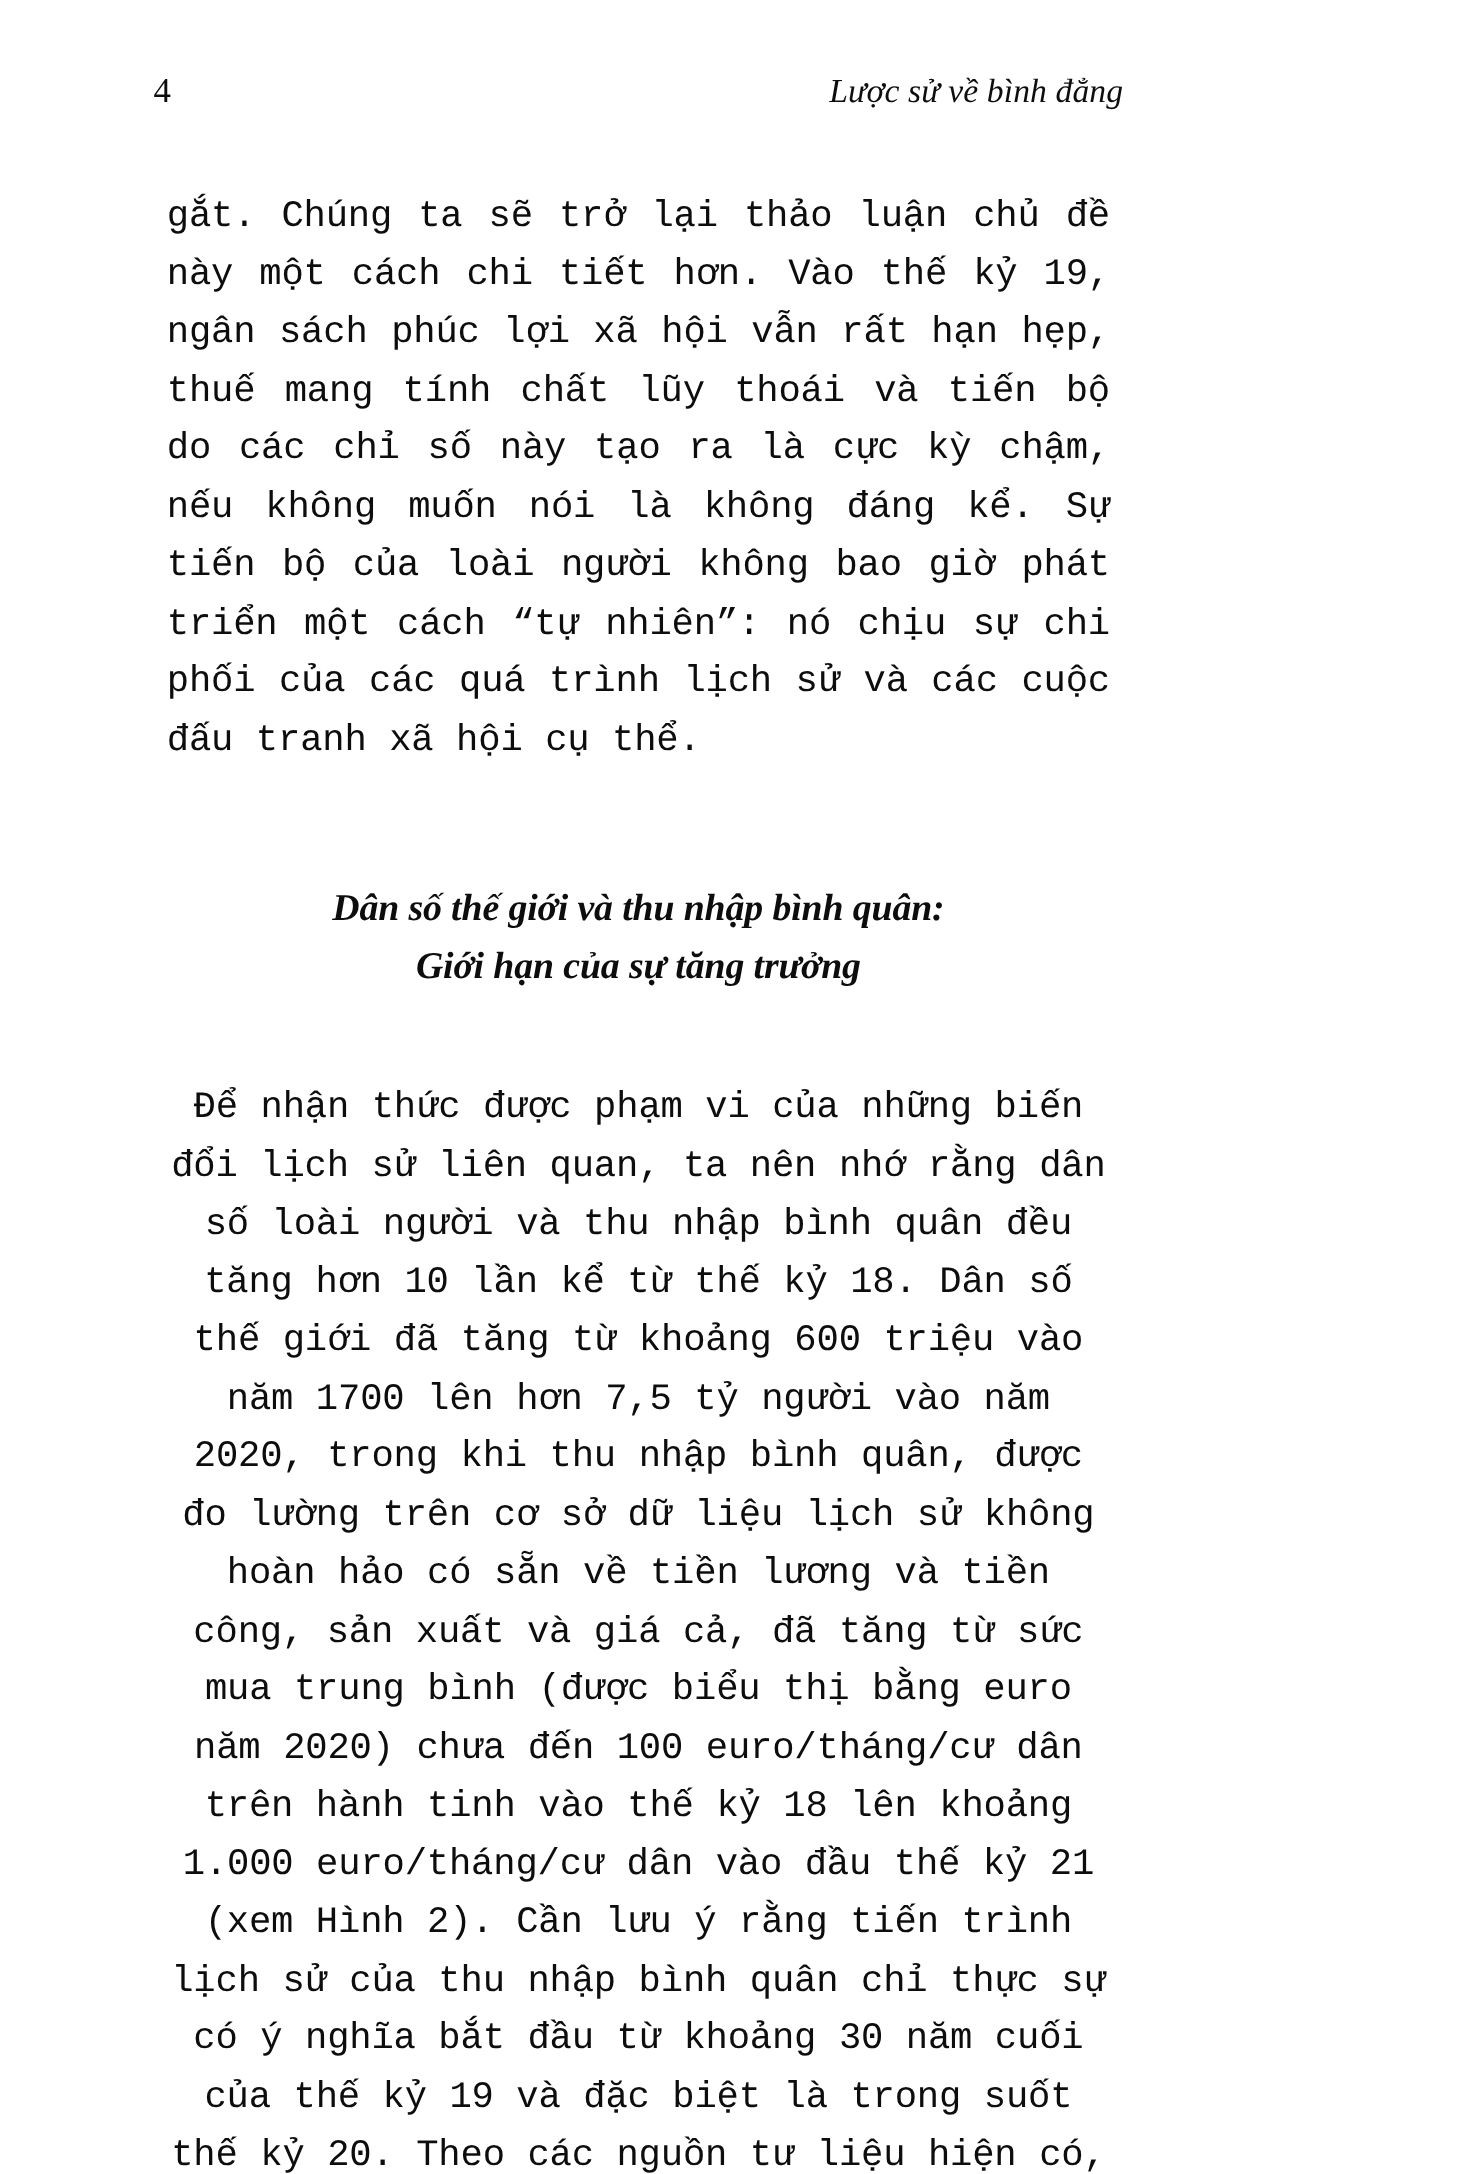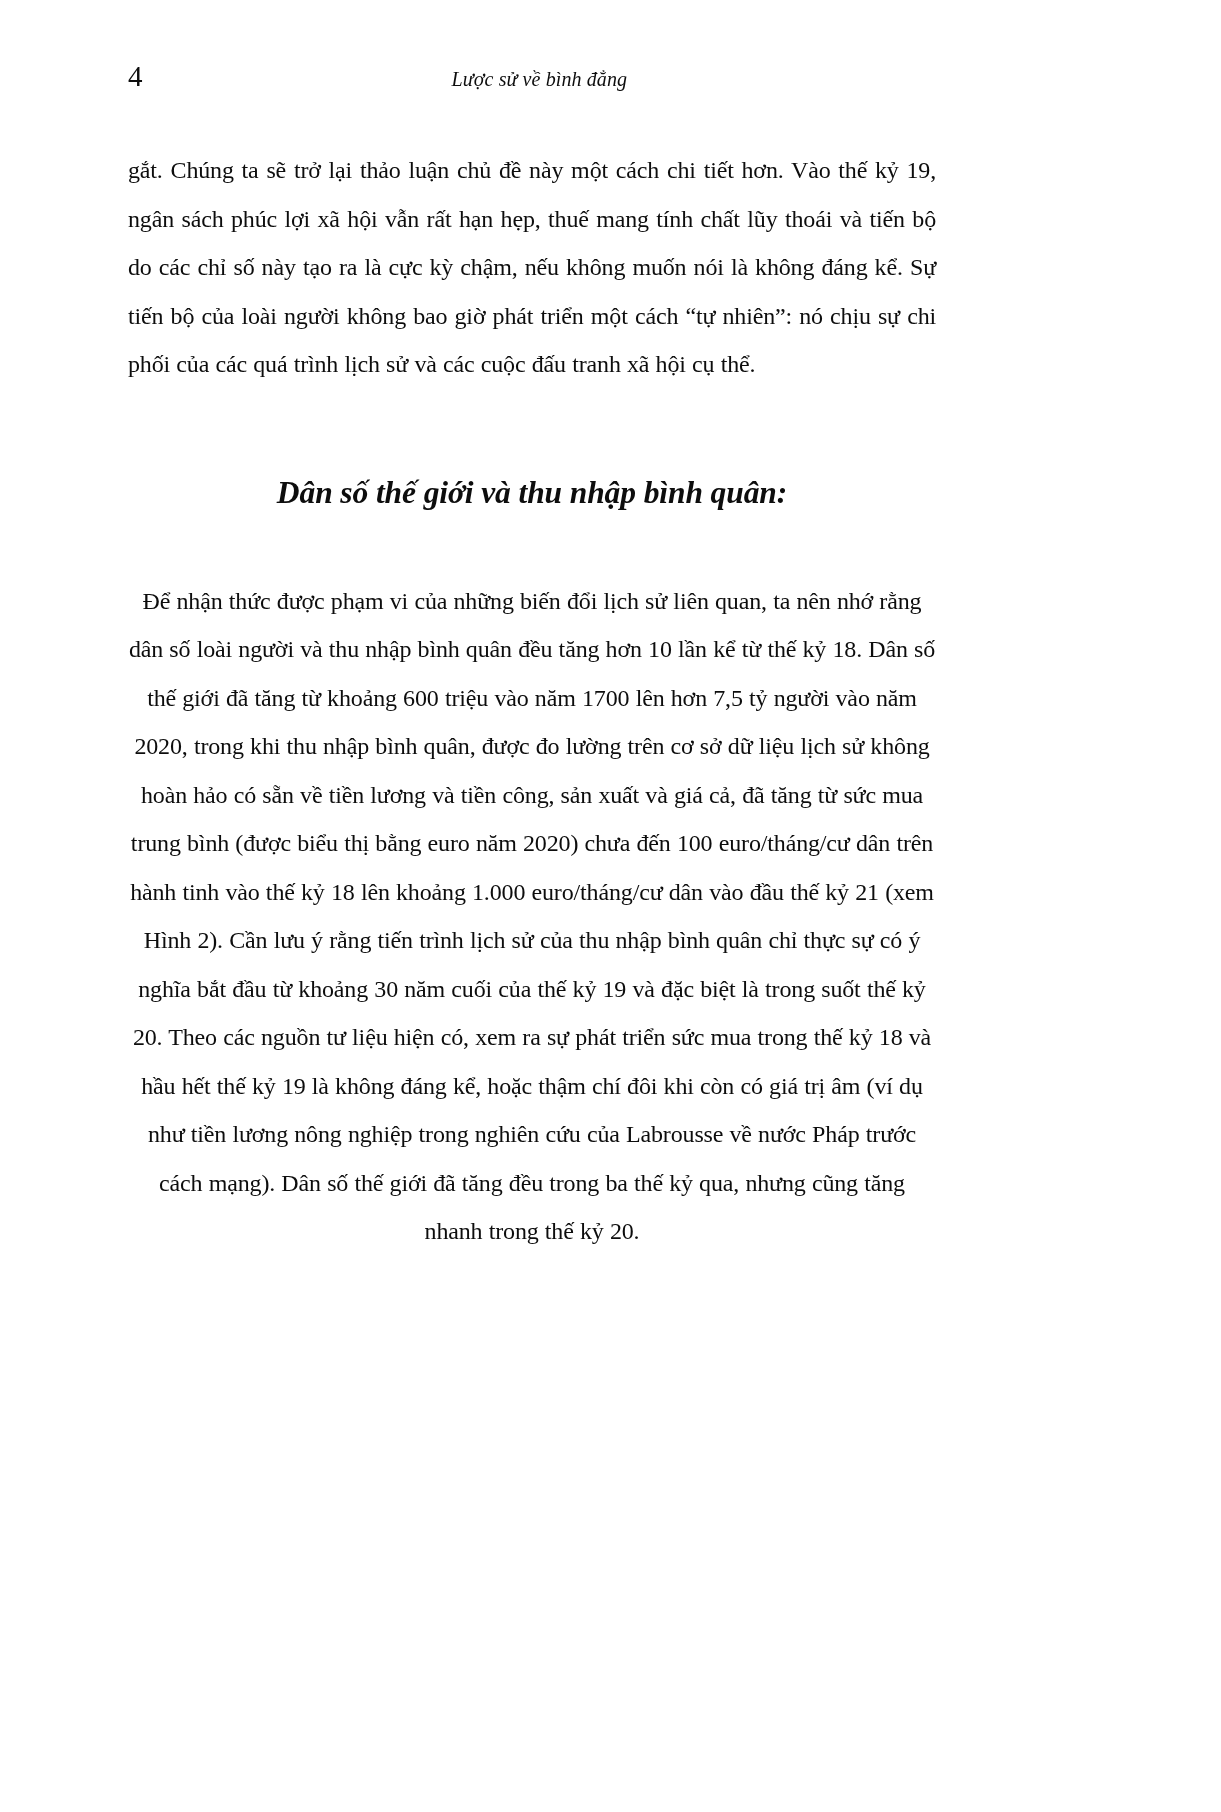--- a/index.html
+++ b/index.html
@@ -32,45 +32,46 @@
 
   .folio {
     font-size: 29px;
     line-height: 1;
     font-family: "Liberation Serif", "DejaVu Serif", serif;
     letter-spacing: 0.2px;
   }
 
   .running-title {
     flex: 1;
-    text-align: center;
+    text-align: right;
     font-style: italic;
-    font-size: 20px;
+    font-size: 28px;
     line-height: 1;
     padding-right: 2px;
     letter-spacing: 0.1px;
   }
 
   
   .textblock {
     position: absolute;
     left: 128px;
     top: 146px;
     width: 808px;
   }
 
   p.body {
-    margin: 0;
+    margin: 11px;
     text-align: justify;
     text-justify: inter-word;
-    font-size: 24px;
+    font-size: 31px;
     line-height: 48.5px;
     letter-spacing: -0.15px;
     word-spacing: 0.4px;
     hyphens: none;
+    font-family: Liberation Mono, monospace;
   }
 
   p.body.last-left {
     text-align: center;
   }
 
   .section-heading {
     margin: 0;
     text-align: center;
     font-weight: bold;
@@ -95,20 +96,21 @@
   </div>
 
   <div class="textblock">
 
     <p class="body">gắt. Chúng ta sẽ trở lại thảo luận chủ đề này một cách chi tiết hơn. Vào thế kỷ 19, ngân sách phúc lợi xã hội vẫn rất hạn hẹp, thuế mang tính chất lũy thoái và tiến bộ do các chỉ số này tạo ra là cực kỳ chậm, nếu không muốn nói là không đáng kể. Sự tiến bộ của loài người không bao giờ phát triển một cách “tự nhiên”: nó chịu sự chi phối của các quá trình lịch sử và các cuộc đấu tranh xã hội cụ thể.</p>
 
     <div class="spacer-before-heading"></div>
 
     <h2 class="section-heading">
       <span class="heading-line">Dân số thế giới và thu nhập bình quân:</span>
+      <span class="heading-line">Giới hạn của sự tăng trưởng</span>
     </h2>
 
     <div class="spacer-after-heading"></div>
 
     <p class="body last-left">Để nhận thức được phạm vi của những biến đổi lịch sử liên quan, ta nên nhớ rằng dân số loài người và thu nhập bình quân đều tăng hơn 10 lần kể từ thế kỷ 18. Dân số thế giới đã tăng từ khoảng 600 triệu vào năm 1700 lên hơn 7,5 tỷ người vào năm 2020, trong khi thu nhập bình quân, được đo lường trên cơ sở dữ liệu lịch sử không hoàn hảo có sẵn về tiền lương và tiền công, sản xuất và giá cả, đã tăng từ sức mua trung bình (được biểu thị bằng euro năm 2020) chưa đến 100 euro/tháng/cư dân trên hành tinh vào thế kỷ 18 lên khoảng 1.000 euro/tháng/cư dân vào đầu thế kỷ 21 (xem Hình 2). Cần lưu ý rằng tiến trình lịch sử của thu nhập bình quân chỉ thực sự có ý nghĩa bắt đầu từ khoảng 30 năm cuối của thế kỷ 19 và đặc biệt là trong suốt thế kỷ 20. Theo các nguồn tư liệu hiện có, xem ra sự phát triển sức mua trong thế kỷ 18 và hầu hết thế kỷ 19 là không đáng kể, hoặc thậm chí đôi khi còn có giá trị âm (ví dụ như tiền lương nông nghiệp trong nghiên cứu của Labrousse về nước Pháp trước cách mạng). Dân số thế giới đã tăng đều trong ba thế kỷ qua, nhưng cũng tăng nhanh trong thế kỷ 20.</p>
 
   </div>
 
 </div>
 

